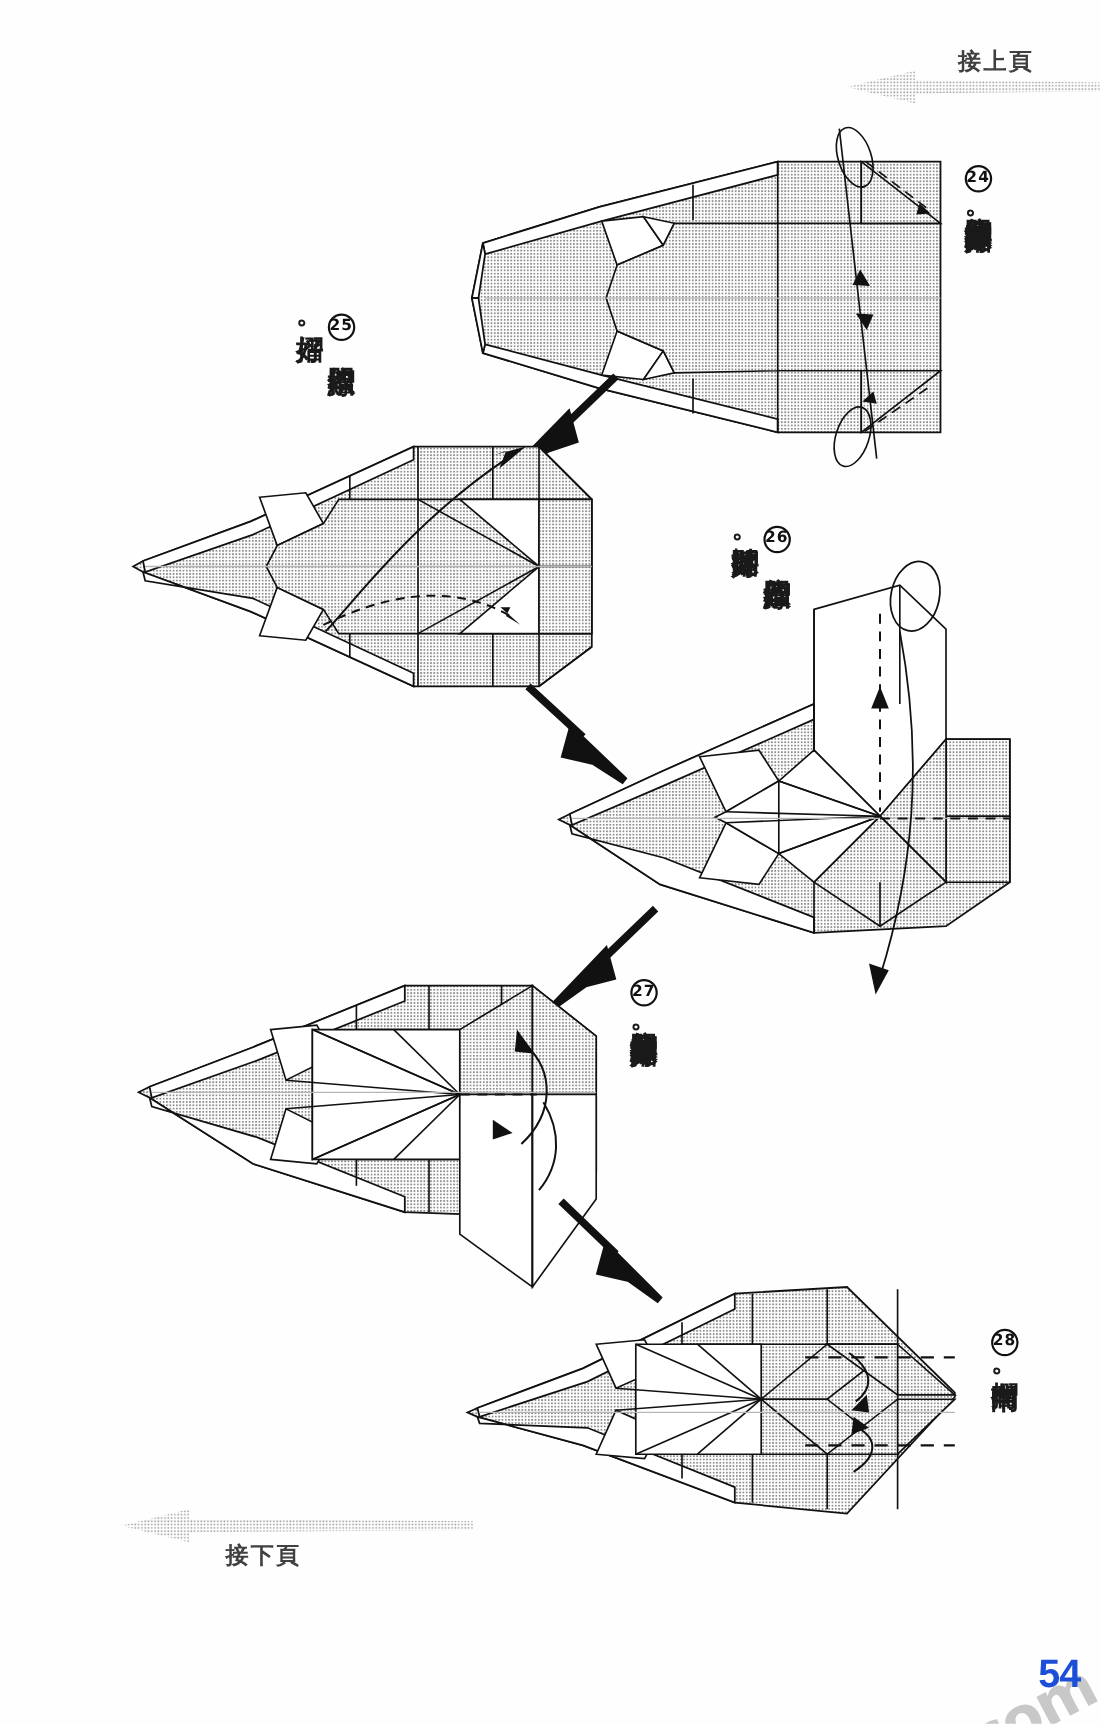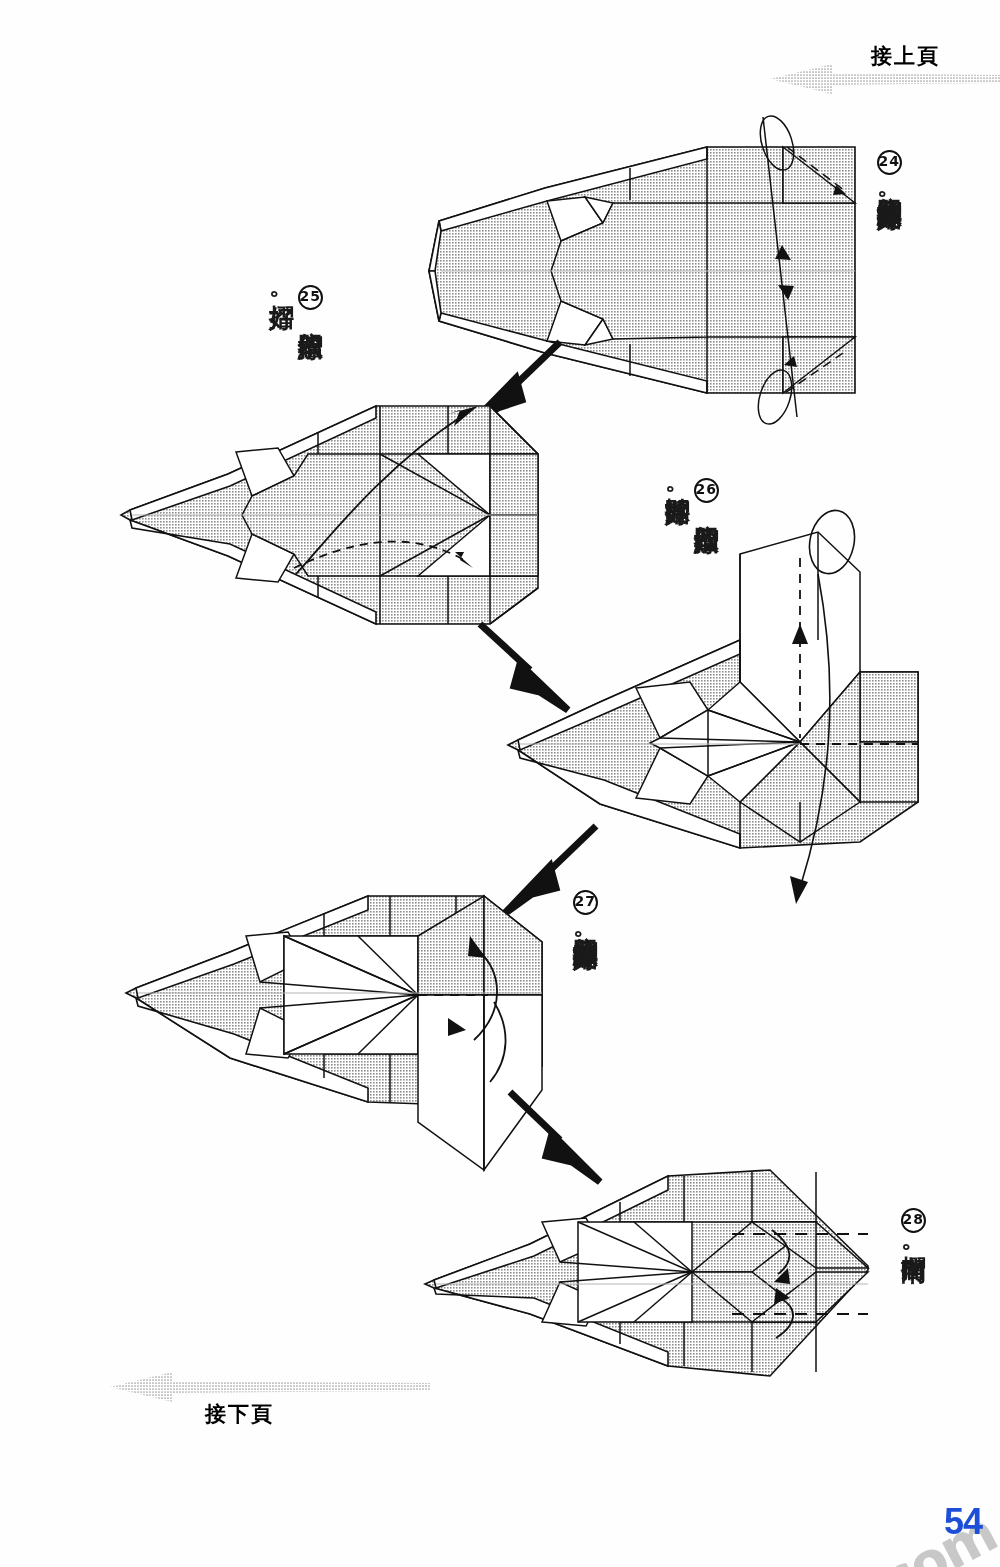--- a/index.html
+++ b/index.html
@@ -6,21 +6,21 @@
   body{
     width:1000px;height:1567px;position:relative;overflow:hidden;
     font-family:"DejaVu Sans","Liberation Sans",sans-serif;
     background:#fefefe;
   }
   .page{position:absolute;inset:0;}
 
   
   .nav{position:absolute;display:flex;align-items:center;}
   .nav-label{
-    font-size:21px;font-weight:bold;color:#000000;letter-spacing:2px;
+    font-size:21px;font-weight:bold;color:#404040;letter-spacing:2px;
     white-space:nowrap;
     font-family:Liberation Mono, monospace;
   }
   .grayarrow{position:absolute;height:34px;}
   .grayarrow svg{display:block;}
 
   
   .caption{
     position:absolute;
     writing-mode:vertical-rl;

